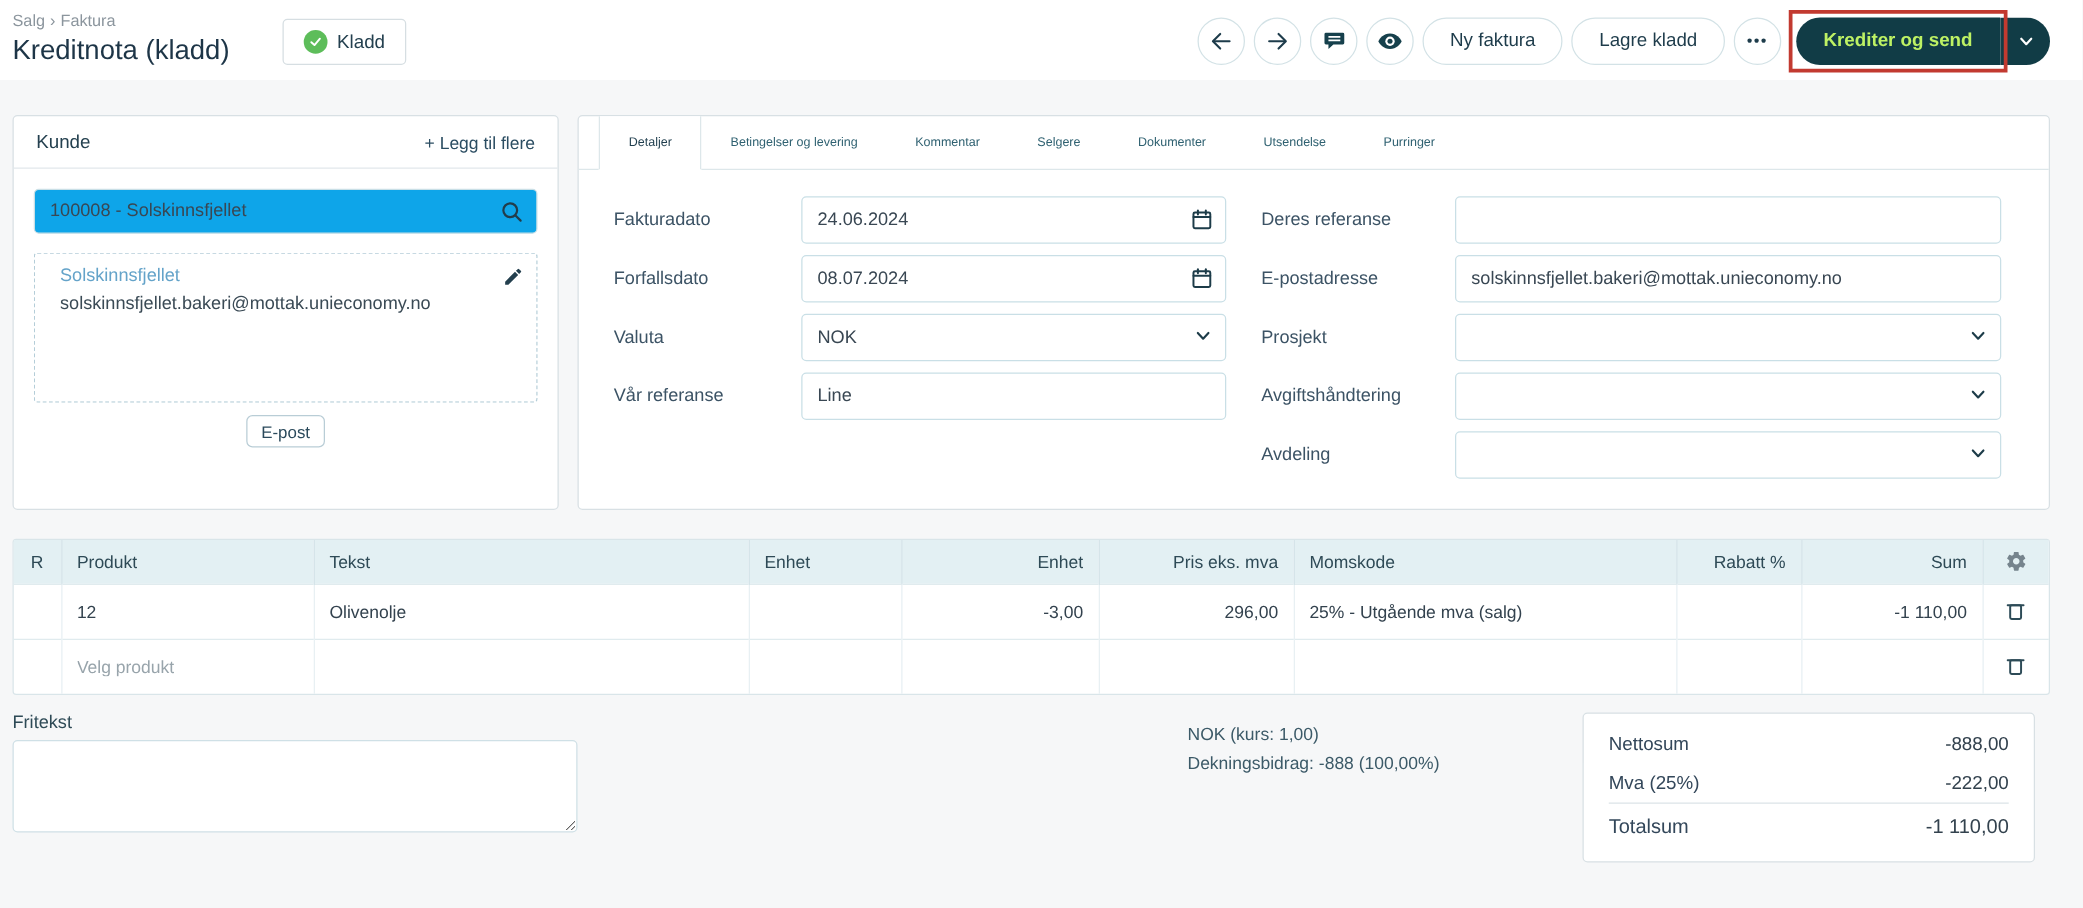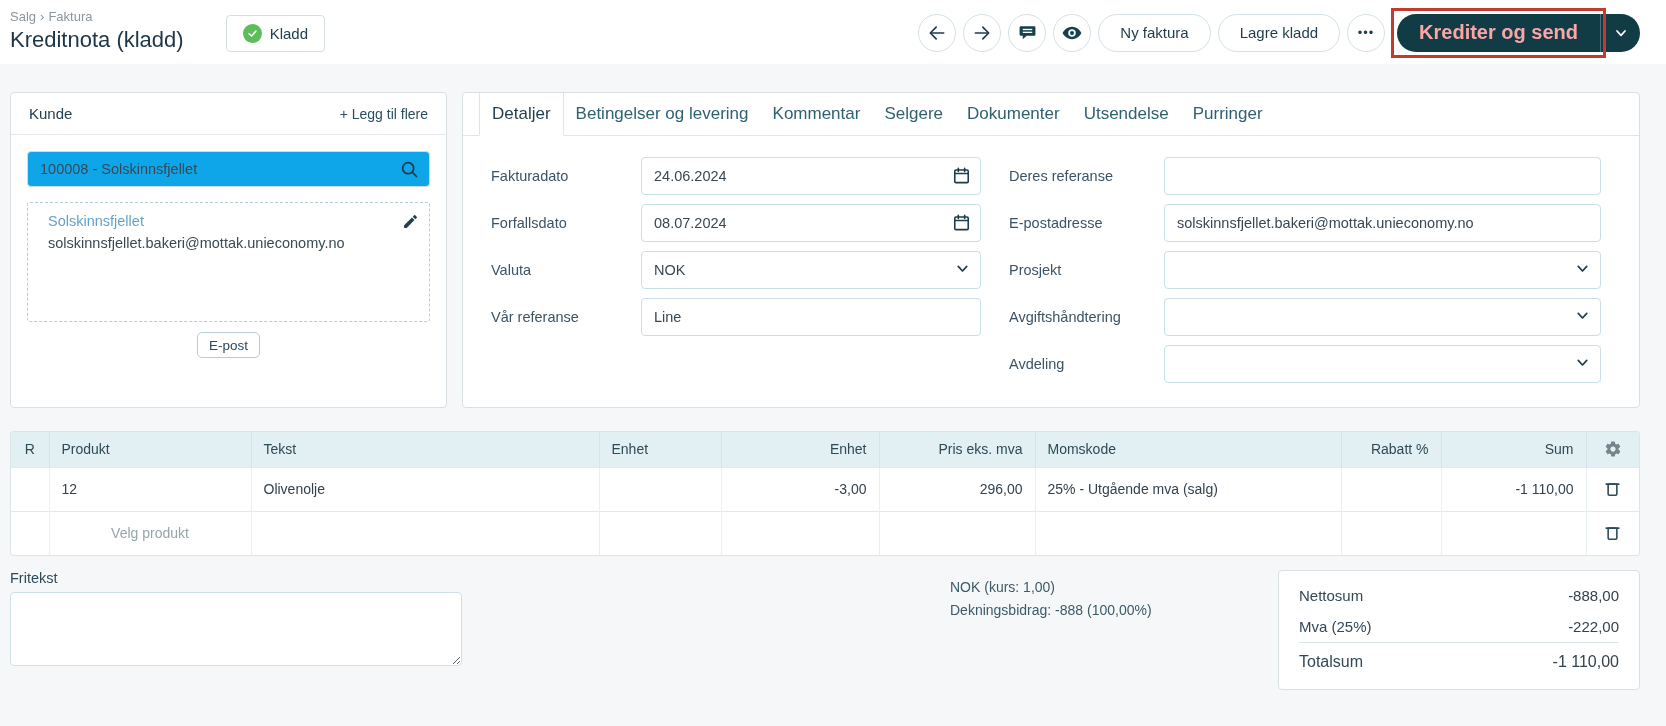--- a/index.html
+++ b/index.html
@@ -19,21 +19,21 @@
   .status-badge { display:flex; align-items:center; gap:8px; border:1px solid #d6dee2; border-radius:4px;
     background:#fff; height:37px; padding:0 16px; margin-left:42px; margin-top:5px; font-size:15px; color:#24404f; }
   .badge-check { width:19px; height:19px; border-radius:50%; background:#5dbd5a; display:flex; align-items:center; justify-content:center; }
   .toolbar { margin-left:auto; display:flex; align-items:center; gap:7px; margin-top:3px; }
   .icon-btn { width:38px; height:38px; border-radius:50%; border:1px solid #d3e2e6; background:#fff;
     display:flex; align-items:center; justify-content:center; cursor:pointer; color:#1e3c4b; flex:0 0 auto; }
   .pill-btn { height:38px; border-radius:19px; border:1px solid #d3e2e6; background:#fff; padding:0 21px;
     font-size:15px; color:#1e3c4b; cursor:pointer; font-family:inherit; white-space:nowrap; }
   .more-btn { font-size:13px; letter-spacing:1px; color:#1e3c4b; }
   .split { position:relative; display:flex; align-items:center; margin-left:5px; }
-  .primary-btn { height:38px; background:#113c46; color:#fca5a5; border:none; font-size:20px; font-weight:700;
+  .primary-btn { height:38px; background:#113c46; color:#bef264; border:none; font-size:15px; font-weight:700;
     padding:0 22px; border-radius:19px 0 0 19px; cursor:pointer; font-family:inherit; white-space:nowrap; }
   .caret-btn { height:38px; width:40px; background:#113c46; border:none; border-left:1px solid rgba(255,255,255,0.25);
     border-radius:0 19px 19px 0; cursor:pointer; display:flex; align-items:center; justify-content:center; }
   .red-annotation { position:absolute; left:-6px; top:-6px; bottom:-6px; right:34px;
     border:3px solid #c23a30; pointer-events:none; }
   
   .main { display:flex; gap:15px; padding:28px 26px 0 10px; align-items:stretch; }
   .panel { background:#fff; border:1px solid #d8e0e4; border-radius:4px; }
   .customer-panel { width:437px; flex:0 0 auto; }
   .panel-head { display:flex; align-items:center; justify-content:space-between; padding:12px 18px; border-bottom:1px solid #e2e8eb; }
@@ -47,21 +47,21 @@
   .cust-card { margin-top:15px; border:1px dashed #b4cdd8; border-radius:3px; min-height:120px; padding:10px 20px; position:relative; }
   .cust-name { color:#64a3c9; font-size:14.5px; cursor:pointer; }
   .cust-email { color:#3a4a55; font-size:14.5px; margin-top:6px; }
   .edit-icon { position:absolute; top:10px; right:10px; cursor:pointer; }
   .epost-row { display:flex; justify-content:center; margin-top:10px; }
   .epost-btn { border:1px solid #b9cdd6; background:#fff; border-radius:5px; height:26px; padding:0 11px;
     font-size:13.5px; color:#2b4a5c; cursor:pointer; font-family:inherit; }
   
   .details-panel { flex:1 1 auto; display:flex; flex-direction:column; }
   .tabs { display:flex; border-bottom:1px solid #dde7ea; padding-left:16px; height:43px; align-items:stretch; }
-  .tab { display:flex; align-items:center; padding:0 12px; font-size:17px; color:#2f6171; cursor:pointer; position:relative; }
+  .tab { display:flex; align-items:center; padding:0 23px; font-size:10px; color:#2f6171; cursor:pointer; position:relative; }
   .tab.active { background:#fff; border-left:1px solid #dde7ea; border-right:1px solid #dde7ea;
     color:#1f3d4d; margin-bottom:-1px; border-bottom:1px solid #fff; }
   .form { display:flex; padding:21px 38px 24px 28px; gap:28px; }
   .col-left { width:490px; flex:0 0 auto; display:flex; flex-direction:column; gap:9px; }
   .col-right { flex:1 1 auto; display:flex; flex-direction:column; gap:9px; }
   .frow { display:flex; align-items:center; }
   .frow label { width:150px; flex:0 0 auto; font-size:14.5px; color:#3c5365; }
   .col-right .frow label { width:155px; }
   .field { position:relative; flex:1 1 auto; }
   .col-left .field { max-width:340px; }
@@ -70,31 +70,31 @@
   .field .suffix-icon { position:absolute; right:10px; top:9px; cursor:pointer; }
   
   .table-wrap { margin:23px 26px 0 10px; border:1px solid #d9e5e9; border-radius:3px; background:#fff; }
   table { width:100%; border-collapse:collapse; table-layout:fixed; }
   thead td { background:#e3f0f3; color:#2e4a56; font-size:14px; height:35px; padding:0 12px; border-right:1px solid #d5e4e9; }
   thead td:last-child { border-right:none; }
   tbody td { height:44px; padding:0 12px; font-size:14px; color:#33424e; border-top:1px solid #e0ebee; border-right:1px solid #e8f0f3; }
   tbody td:last-child { border-right:none; }
   td.num { text-align:right; }
   td.ctr { text-align:center; }
-  .placeholder-cell input { width:100%; border:none; outline:none; font-family:inherit; font-size:14px; color:#be185d; background:transparent;text-align:center; }
+  .placeholder-cell input { width:100%; border:none; outline:none; font-family:inherit; font-size:14px; color:#be185d; background:transparent; }
   .placeholder-cell input::placeholder { color:#98a4ab; }
   .gear-cell, .trash-cell { text-align:center; padding:0 6px; }
   .trash-btn, .gear-btn { background:none; border:none; cursor:pointer; padding:2px; }
   
   .footer { position:relative; margin:14px 26px 0 10px; height:155px; }
   .fritekst-label { font-size:14.5px; color:#2e4a56; margin-bottom:6px; }
   .fritekst-area { width:452px; height:74px; border:1px solid #cfe0e6; border-radius:4px; resize:both;
     font-family:inherit; font-size:14px; color:#394753; padding:8px 10px; outline:none; }
   .mid-info { position:absolute; left:940px; top:6px; font-size:14px; color:#3c5a68; line-height:23px; }
-  .totals-box { position:absolute; right:0; top:0; width:362px; background:#fff; border:1px solid #d8e0e4;
+  .totals-box { position:absolute; right:12px; top:0; width:362px; background:#fff; border:1px solid #d8e0e4;
     border-radius:4px; padding:9px 20px 11px 20px; }
   .trow { display:flex; justify-content:space-between; align-items:center; height:31px; font-size:15px; color:#33475a; }
   .trow .val { color:#33424e;text-align:right; }
   .trow.total { border-top:1px solid #dbe4e8; font-size:16px; height:36px; padding-top:2px; }
   svg { display:block; }
 </style>
 </head>
 <body>
 
 <div class="topbar">

